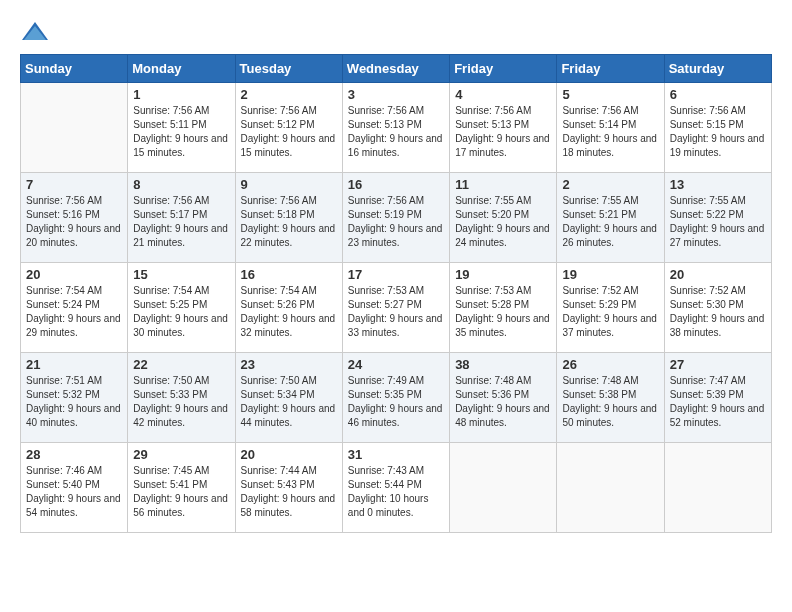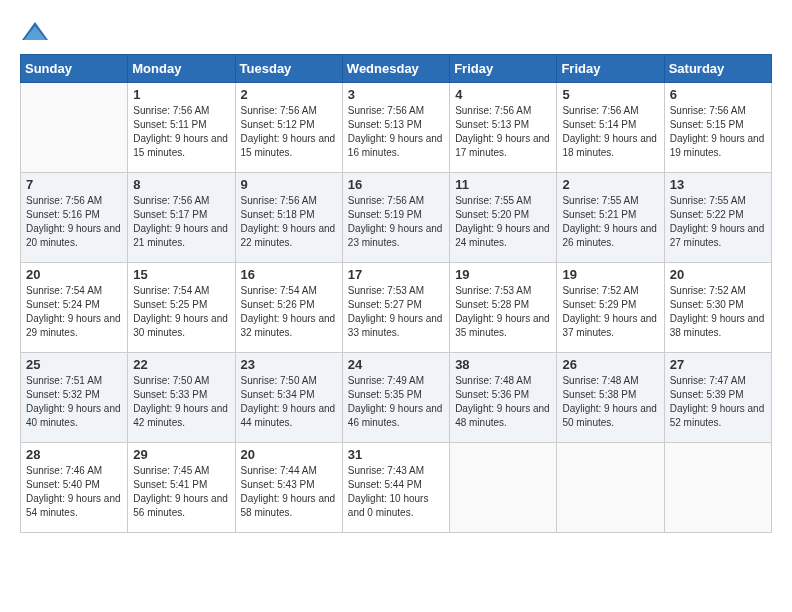--- a/index.html
+++ b/index.html
@@ -206,21 +206,21 @@
           <span class="day-number">19</span>
           <div class="day-info">Sunrise: 7:52 AM<br>Sunset: 5:29 PM<br>Daylight: 9 hours and 37 minutes.</div>
         </td>
         <td>
           <span class="day-number">20</span>
           <div class="day-info">Sunrise: 7:52 AM<br>Sunset: 5:30 PM<br>Daylight: 9 hours and 38 minutes.</div>
         </td>
       </tr>
       <tr class="row-shaded">
         <td>
-          <span class="day-number">25</span>
+          <span class="day-number">21</span>
           <div class="day-info">Sunrise: 7:51 AM<br>Sunset: 5:32 PM<br>Daylight: 9 hours and 40 minutes.</div>
         </td>
         <td>
           <span class="day-number">22</span>
           <div class="day-info">Sunrise: 7:50 AM<br>Sunset: 5:33 PM<br>Daylight: 9 hours and 42 minutes.</div>
         </td>
         <td>
           <span class="day-number">23</span>
           <div class="day-info">Sunrise: 7:50 AM<br>Sunset: 5:34 PM<br>Daylight: 9 hours and 44 minutes.</div>
         </td>

